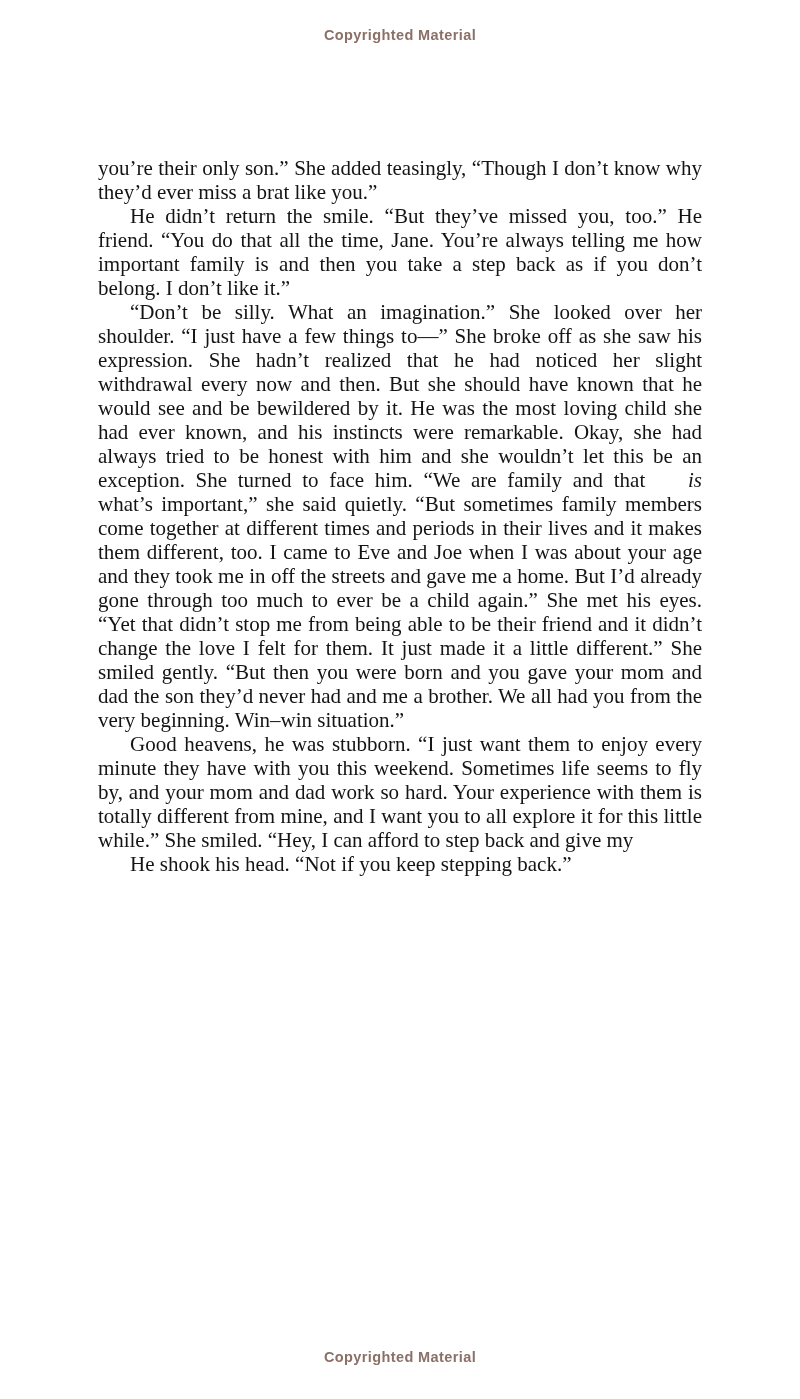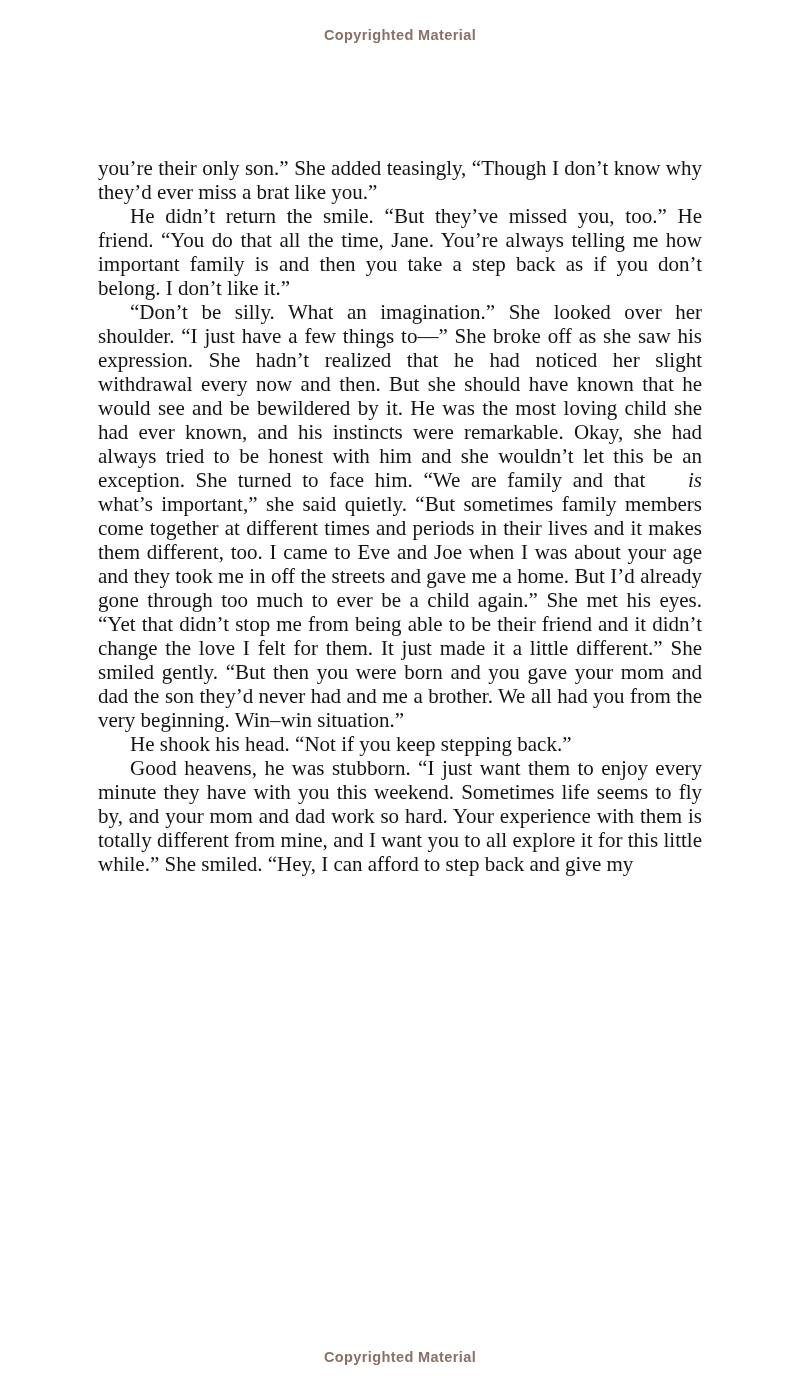--- a/index.html
+++ b/index.html
@@ -80,19 +80,19 @@
 
 <div class="page">
 
   <div class="copyright top">Copyrighted Material</div>
 
 
   <div class="body-text">
       <p><span>you’re their only son.” She added teasingly, “Though I don’t know why they’d ever miss a brat like you.”</span></p>
       <p class="indent"><span>He didn’t return the smile. “But they’ve missed you, too.” He friend. “You do that all the time, Jane. You’re always telling me how important family is and then you take a step back as if you don’t belong. I don’t like it.”</span></p>
       <p class="indent"><span>“Don’t be silly. What an imagination.” She looked over her shoulder. “I just have a few things to—” She broke off as she saw his expression. She hadn’t realized that he had noticed her slight withdrawal every now and then. But she should have known that he would see and be bewildered by it. He was the most loving child she had ever known, and his instincts were remarkable. Okay, she had always tried to be honest with him and she wouldn’t let this be an exception. She turned to face him. “We are family and that </span><span class="italic">is</span><span> what’s important,” she said quietly. “But sometimes family members come together at different times and periods in their lives and it makes them different, too. I came to Eve and Joe when I was about your age and they took me in off the streets and gave me a home. But I’d already gone through too much to ever be a child again.” She met his eyes. “Yet that didn’t stop me from being able to be their friend and it didn’t change the love I felt for them. It just made it a little different.” She smiled gently. “But then you were born and you gave your mom and dad the son they’d never had and me a brother. We all had you from the very beginning. Win–win situation.”</span></p>
+      <p class="indent"><span>Good heavens, he was stubborn. “I just want them to enjoy every minute they have with you this weekend. Sometimes life seems to fly by, and your mom and dad work so hard. Your experience with them is totally different from mine, and I want you to all explore it for this little while.” She smiled. “Hey, I can afford to step back and give my</span></p>
       <p class="indent"><span>He shook his head. “Not if you keep stepping back.”</span></p>
-      <p class="indent"><span>Good heavens, he was stubborn. “I just want them to enjoy every minute they have with you this weekend. Sometimes life seems to fly by, and your mom and dad work so hard. Your experience with them is totally different from mine, and I want you to all explore it for this little while.” She smiled. “Hey, I can afford to step back and give my</span></p>
     </div>
 
   <div class="copyright bottom">Copyrighted Material</div>
 
 </div>
 
 </body></html>

